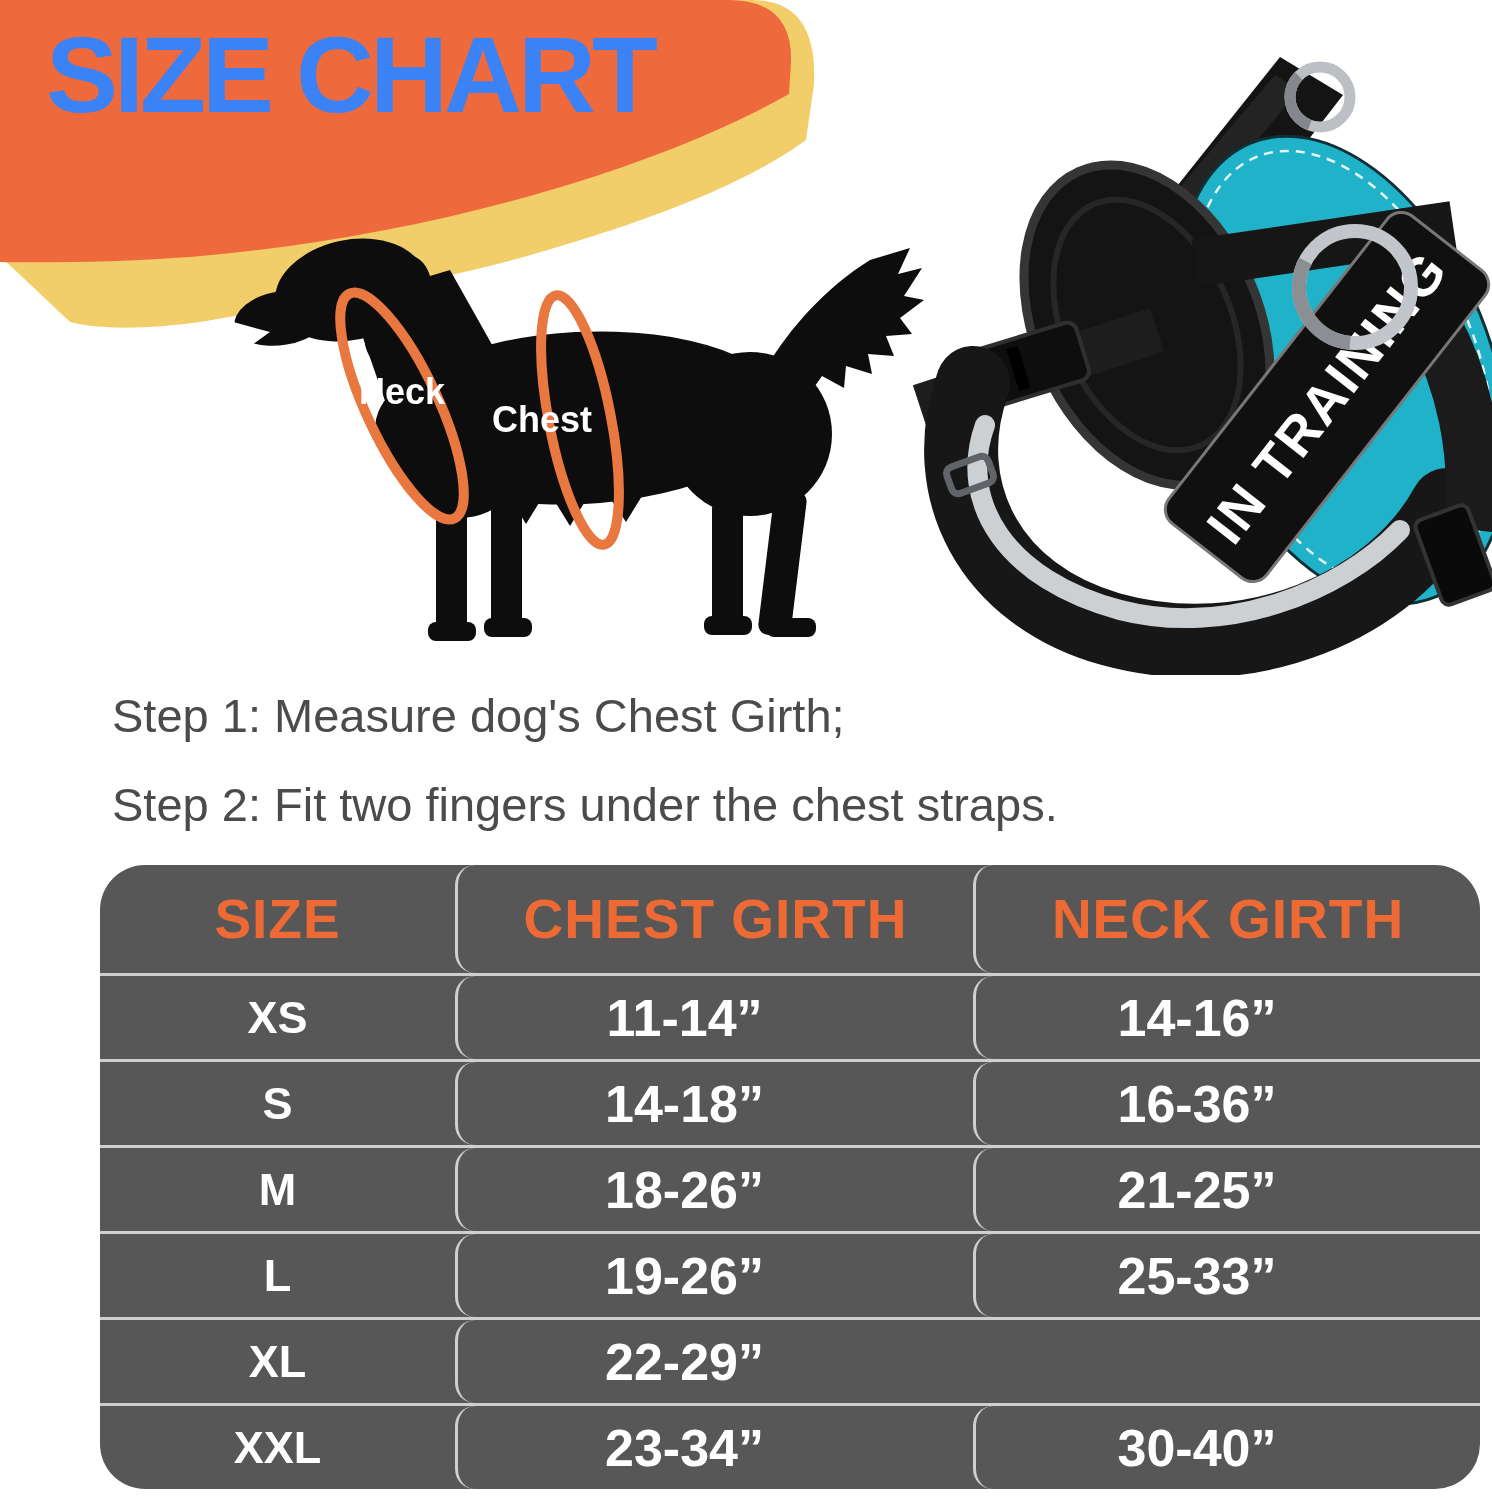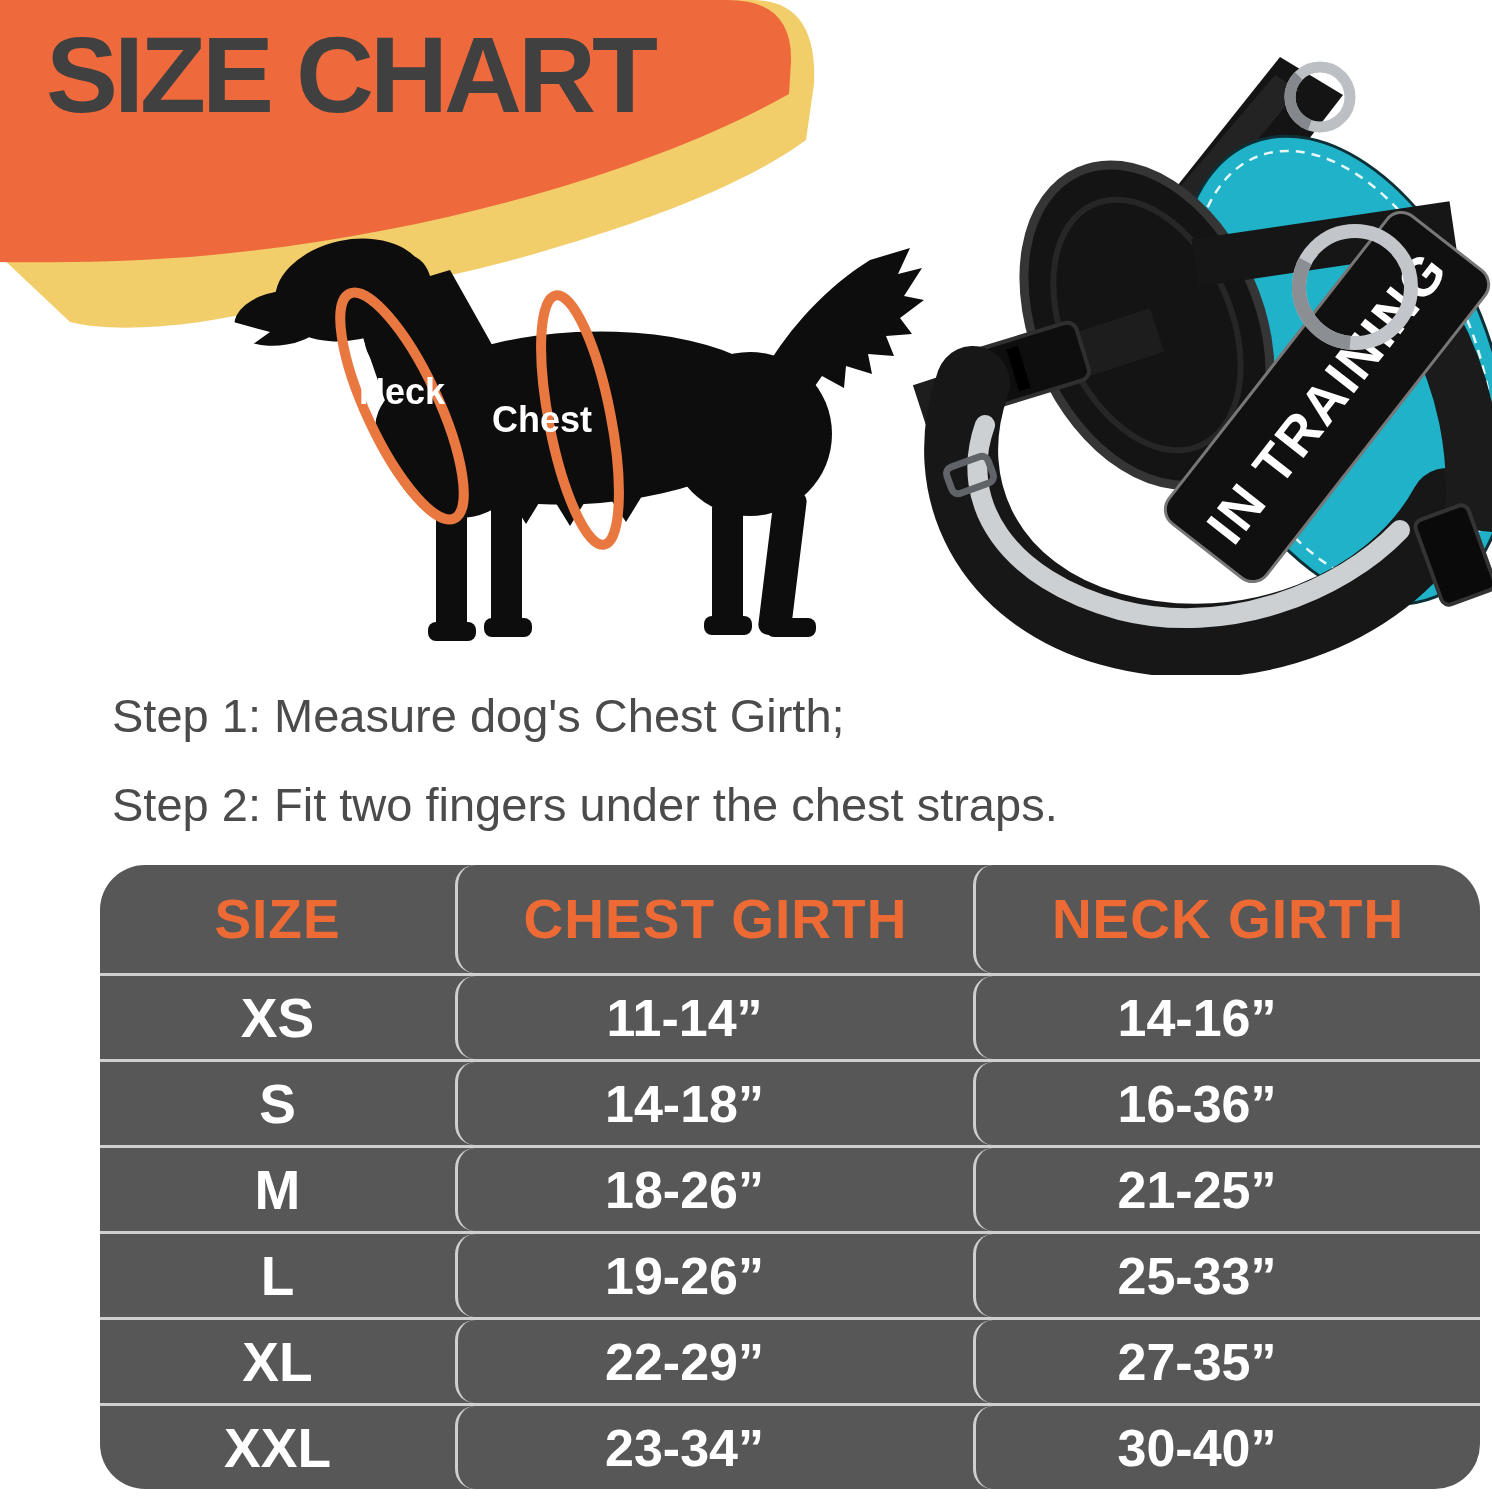--- a/index.html
+++ b/index.html
@@ -8,41 +8,41 @@
     --ring_orange:#E87840;
   }
   html,body{margin:0;padding:0;background:#fff;}
   .canvas{
     position:relative;width:1492px;height:1500px;background:#fff;overflow:hidden;
     font-family:"Liberation Sans",sans-serif;
   }
   .abs{position:absolute;}
   .page-title{
     left:46px;top:18px;font-size:108px;font-weight:bold;letter-spacing:-4px;
-    color:#404040;line-height:1.05;white-space:nowrap;text-align:center;
+    color:#3b82f6;line-height:1.05;white-space:nowrap;text-align:center;
   }
   .steps{left:112px;top:652px;margin-top:40px;}
   .step-line{font-size:47px;color:var(--step_text,#4B4B4B);line-height:1.0;white-space:nowrap;}
   .step-line + .step-line{margin-top:42px;}
   
   .size-table{
     left:100px;top:865px;width:1380px;height:624px;background:var(--table_bg,#575757);
     border-radius:45px;display:flex;flex-direction:column;overflow:hidden;
   }
   .t-row{display:grid;grid-template-columns:355px 518px 507px;flex:1;min-height:0;}
   .t-row + .t-row{border-top:3px solid var(--divider,#CFCFCF);}
   .t-row.head{flex:0 0 108px;}
   .t-cell{
     display:flex;align-items:center;justify-content:center;
     color:var(--row_text,#fff);font-size:52px;font-weight:bold;border-radius:20px;
   }
   .t-cell + .t-cell{border-left:3px solid var(--divider,#CFCFCF);}
   .t-row.head .t-cell{color:var(--header_text,#ED6A35);font-size:55px;letter-spacing:1px;}
   .t-cell.val{padding-right:62px;}
-  .t-cell.sz{font-size:55px;}
+  .t-cell.sz{font-size:45px;}
 </style>
 </head>
 <body>
 
 <div class="canvas">
 
   <svg class="abs" style="left:0;top:0;" width="860" height="480" viewBox="0 0 860 480">
     <path d="M0,0 H752 Q818,0 814,84 L806,140 C740,188 640,224 520,258 C420,285 300,305 200,322 C150,329 100,330 70,322 L0,256 Z" style="fill:var(--yellow,#F2CE6B)"></path>
     <path d="M0,0 H728 Q793,0 791,62 L789,94 C720,133 630,168 530,196 C420,227 300,248 190,257 C120,262 50,263 0,262 Z" style="fill:var(--orange,#EE6A3C)"></path>
   </svg>
@@ -159,21 +159,20 @@
       <div class="t-cell val">21-25”</div>
     </div>
     <div class="t-row">
       <div class="t-cell sz">L</div>
       <div class="t-cell val">19-26”</div>
       <div class="t-cell val">25-33”</div>
     </div>
     <div class="t-row">
       <div class="t-cell sz">XL</div>
       <div class="t-cell val">22-29”</div>
-      <div class="t-cell val">27-35”</div>
     </div>
     <div class="t-row">
       <div class="t-cell sz">XXL</div>
       <div class="t-cell val">23-34”</div>
       <div class="t-cell val">30-40”</div>
     </div>
   </div>
 
 </div>
 

